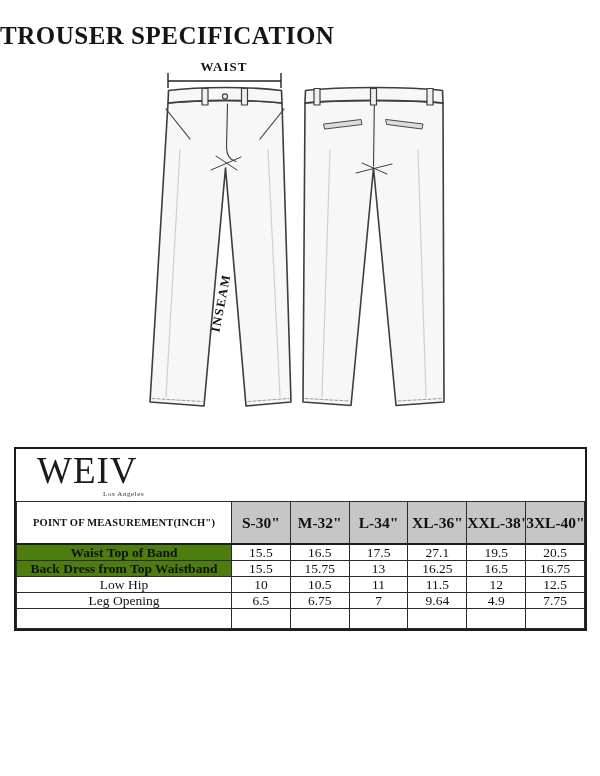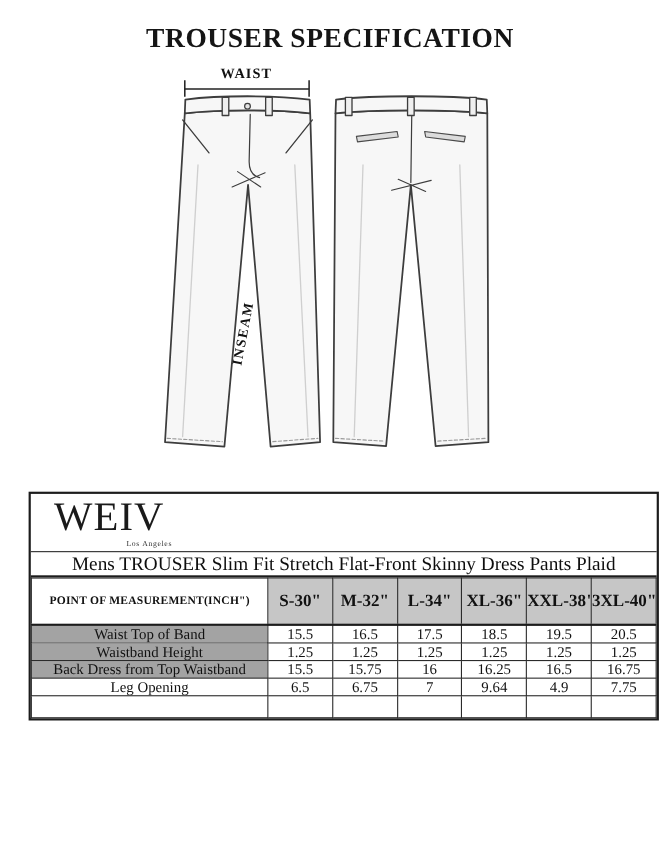--- a/index.html
+++ b/index.html
@@ -2,28 +2,28 @@
 <html><head>
 <meta charset="utf-8">
 <style>
   html,body{margin:0;padding:0;}
   body{
     width:600px;height:776px;background:#ffffff;position:relative;
     font-family:"Liberation Serif","DejaVu Serif",serif;color:#111;
     overflow:hidden;
   }
   .page-title{
-    position:absolute;top:22px;left:0;width:600px;text-align:center;
+    position:absolute;top:22px;left:0;width:600px;text-align:left;
     font-size:25px;font-weight:700;letter-spacing:.5px;margin:0;color:#151515;
   }
   .diagram-svg{position:absolute;left:0;top:0;width:600px;height:432px;}
 
   
   .sheet{
-    position:absolute;left:26px;top:447px;width:569px;
+    position:absolute;left:14px;top:447px;width:569px;
     border:2px solid #1c1c1c;background:#fff;
   }
   .logo-block{position:relative;height:52px;}
   .brand{
     position:absolute;left:21px;top:0px;font-size:37px;line-height:44px;
     letter-spacing:1px;color:#1a1a1a;font-weight:400;
   }
   .brand-sub{
     position:absolute;left:63px;top:41px;font-size:7px;letter-spacing:.6px;color:#333;margin-left:24px;
   }
@@ -39,21 +39,21 @@
     padding:0;overflow:hidden;white-space:nowrap;
   }
   th.pom{
     background:#fff;font-size:10.5px;font-weight:700;letter-spacing:.2px;height:41px;
     border-right:2px solid #1c1c1c;
   }
   th.size{background:#c6c6c6;font-size:15.5px;font-weight:700;}
   tr.hdr{border-bottom:2px solid #1c1c1c;}
   tr.mrow td{height:15px;font-size:13.5px;line-height:15px;}
   td.lab{border-right:2px solid #1c1c1c;}
-  td.lab.s{background:#a3a3a3;}
+  td.lab.s{background:#4d7c0f;font-weight:bold;}
   tr.empty td{height:19px;}
 </style>
 </head>
 <body>
 
 <h1 class="page-title">TROUSER SPECIFICATION</h1>
 
 <svg class="diagram-svg" viewBox="0 0 600 432" xmlns="http://www.w3.org/2000/svg">
 
   <g stroke="#222" stroke-width="1.4">
@@ -94,21 +94,20 @@
   </g>
 
   <text x="221" y="307" text-anchor="middle" transform="rotate(-79 221 303)" font-family="Liberation Serif, DejaVu Serif, serif" font-size="12.5" font-weight="bold" letter-spacing="1.5" fill="#111">INSEAM</text>
 </svg>
 
 <div class="sheet">
   <div class="logo-block">
     <div class="brand">WEIV</div>
     <div class="brand-sub">Los Angeles</div>
   </div>
-  <div class="product-title">Mens TROUSER Slim Fit Stretch Flat-Front Skinny Dress Pants Plaid</div>
 
   <table class="spec">
     <colgroup>
       <col class="c-label">
         <col>
         <col>
         <col>
         <col>
         <col>
         <col>
@@ -121,41 +120,41 @@
       <th class="size">L-34"</th>
       <th class="size">XL-36"</th>
       <th class="size">XXL-38"</th>
       <th class="size">3XL-40"</th>
     </tr>
     <tr class="mrow">
       <td class="lab s">Waist Top of Band</td>
       <td>15.5</td>
       <td>16.5</td>
       <td>17.5</td>
-      <td>18.5</td>
+      <td>27.1</td>
       <td>19.5</td>
       <td>20.5</td>
-    </tr>
-    <tr class="mrow">
-      <td class="lab s">Waistband Height</td>
-      <td>1.25</td>
-      <td>1.25</td>
-      <td>1.25</td>
-      <td>1.25</td>
-      <td>1.25</td>
-      <td>1.25</td>
     </tr>
     <tr class="mrow">
       <td class="lab s">Back Dress from Top Waistband</td>
       <td>15.5</td>
       <td>15.75</td>
-      <td>16</td>
+      <td>13</td>
       <td>16.25</td>
       <td>16.5</td>
       <td>16.75</td>
+    </tr>
+    <tr class="mrow">
+      <td class="lab">Low Hip</td>
+      <td>10</td>
+      <td>10.5</td>
+      <td>11</td>
+      <td>11.5</td>
+      <td>12</td>
+      <td>12.5</td>
     </tr>
     <tr class="mrow">
       <td class="lab">Leg Opening</td>
       <td>6.5</td>
       <td>6.75</td>
       <td>7</td>
       <td>9.64</td>
       <td>4.9</td>
       <td>7.75</td>
     </tr>

